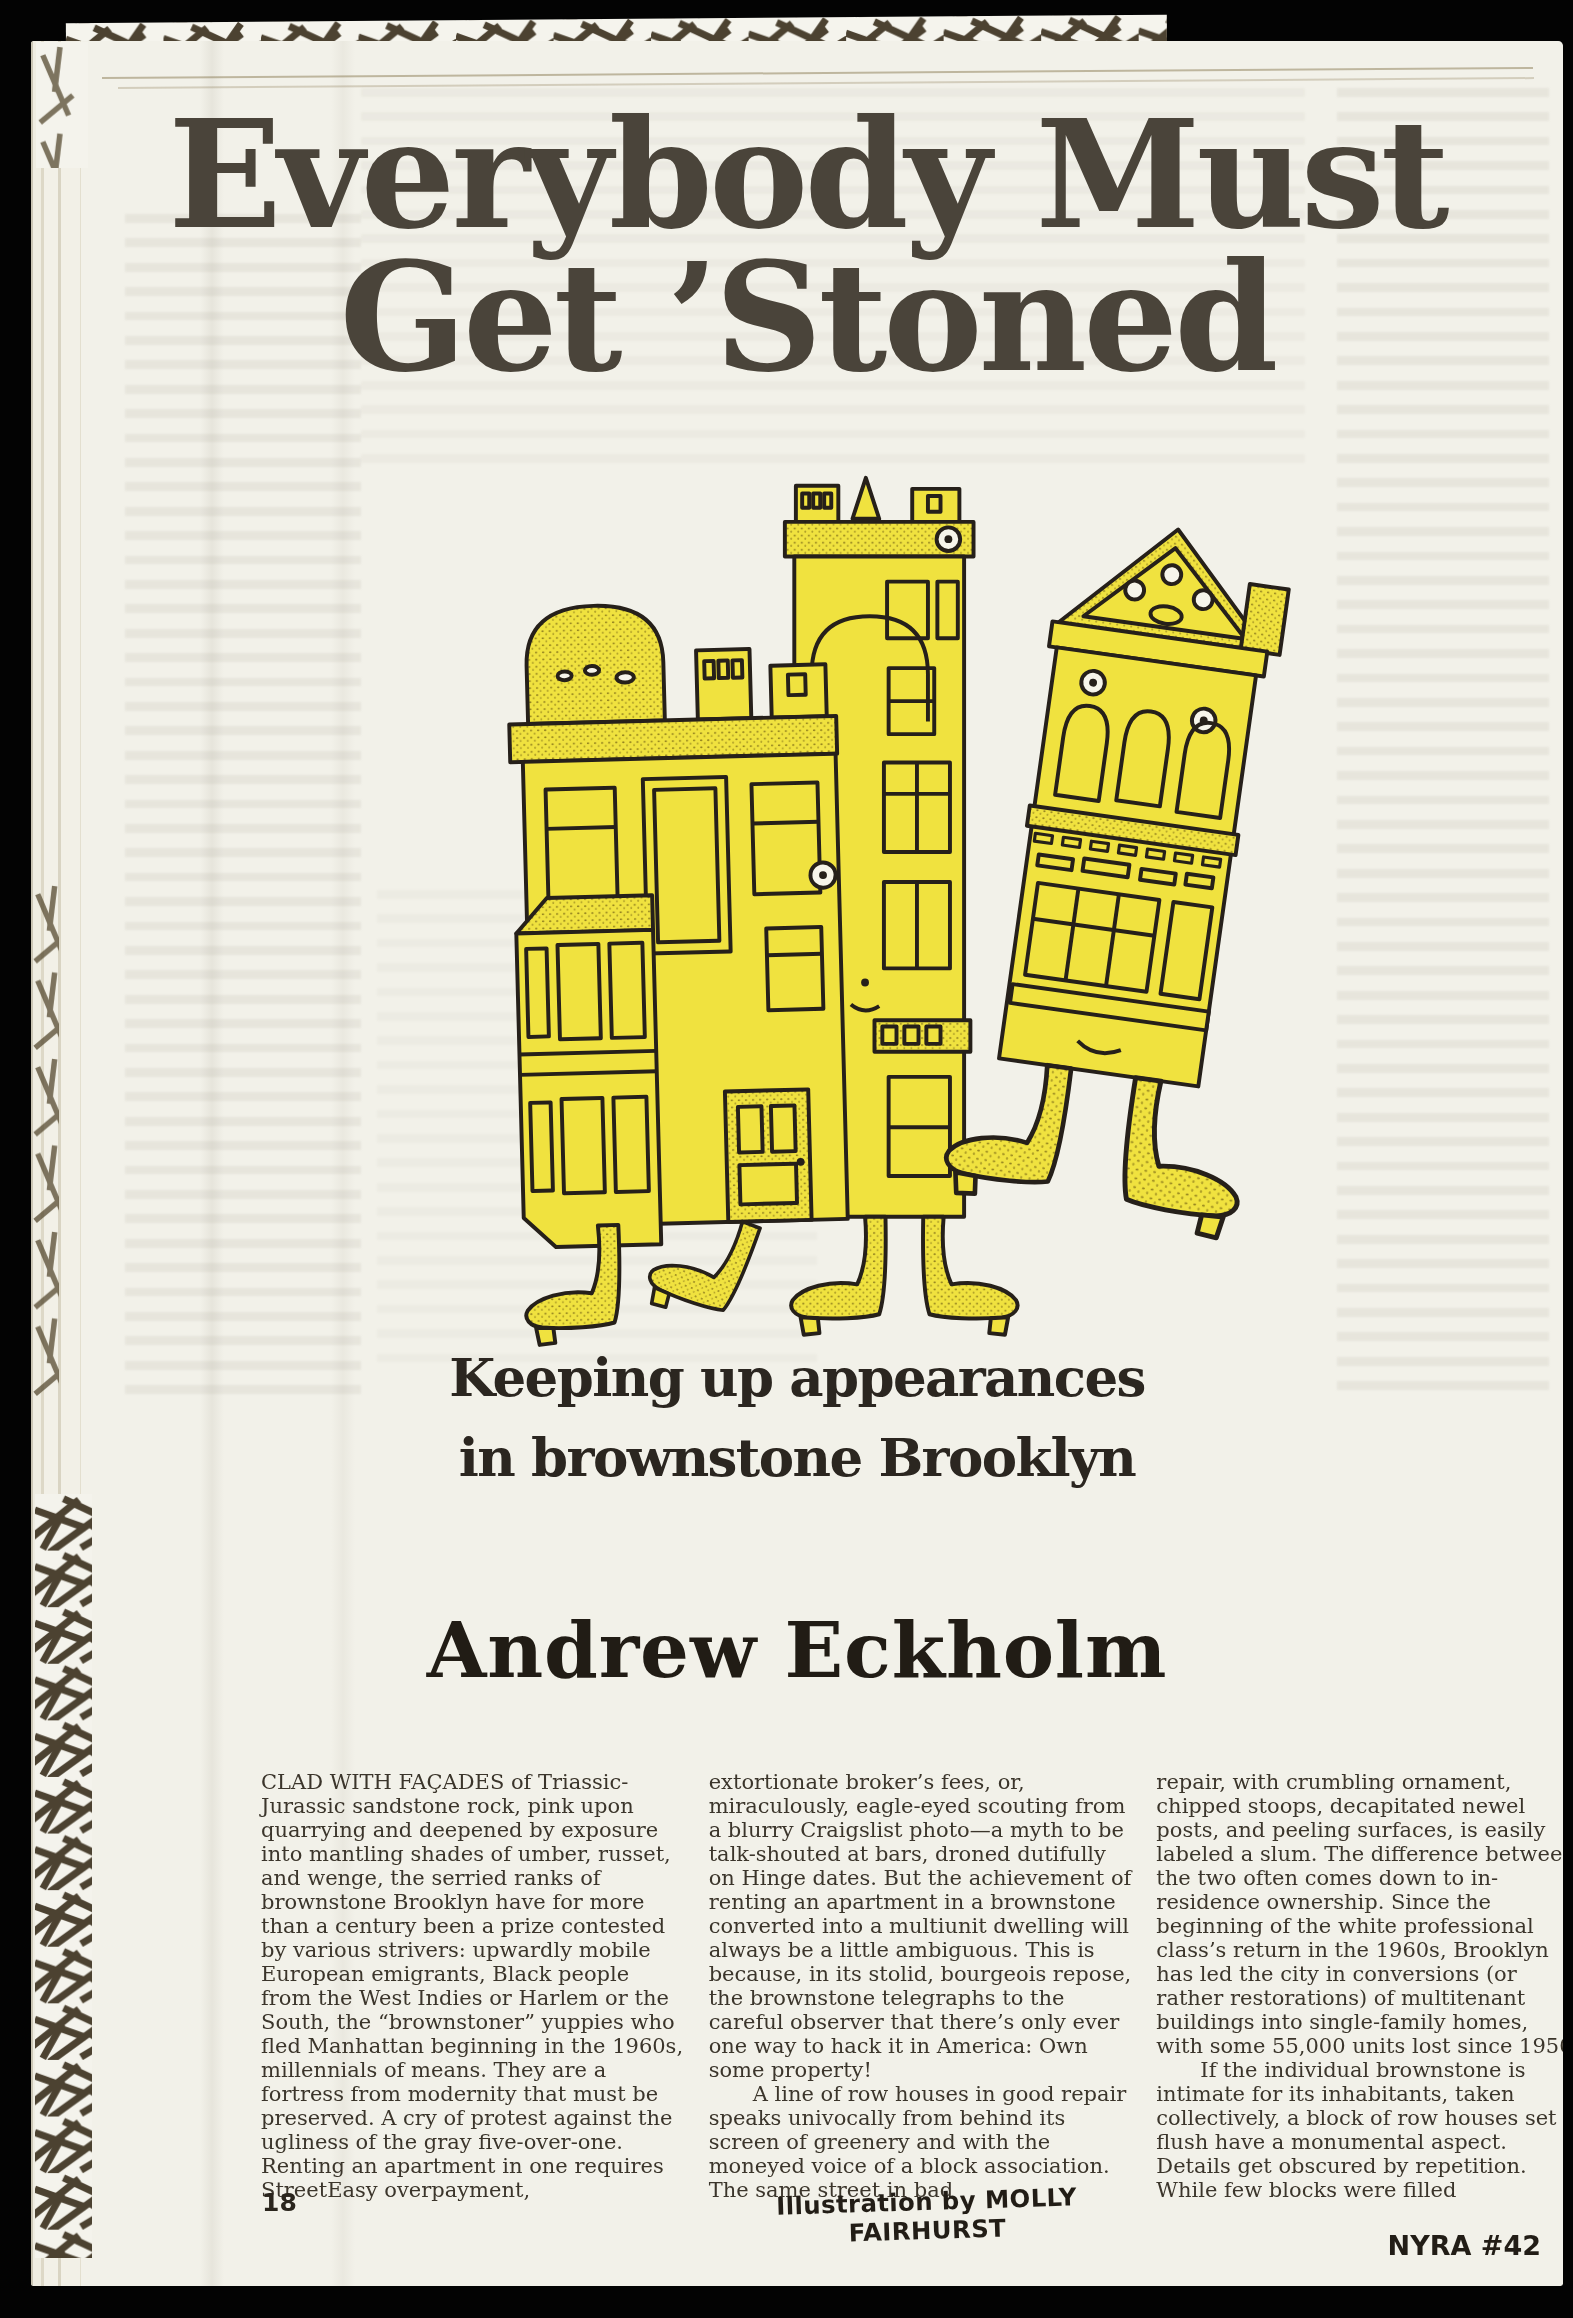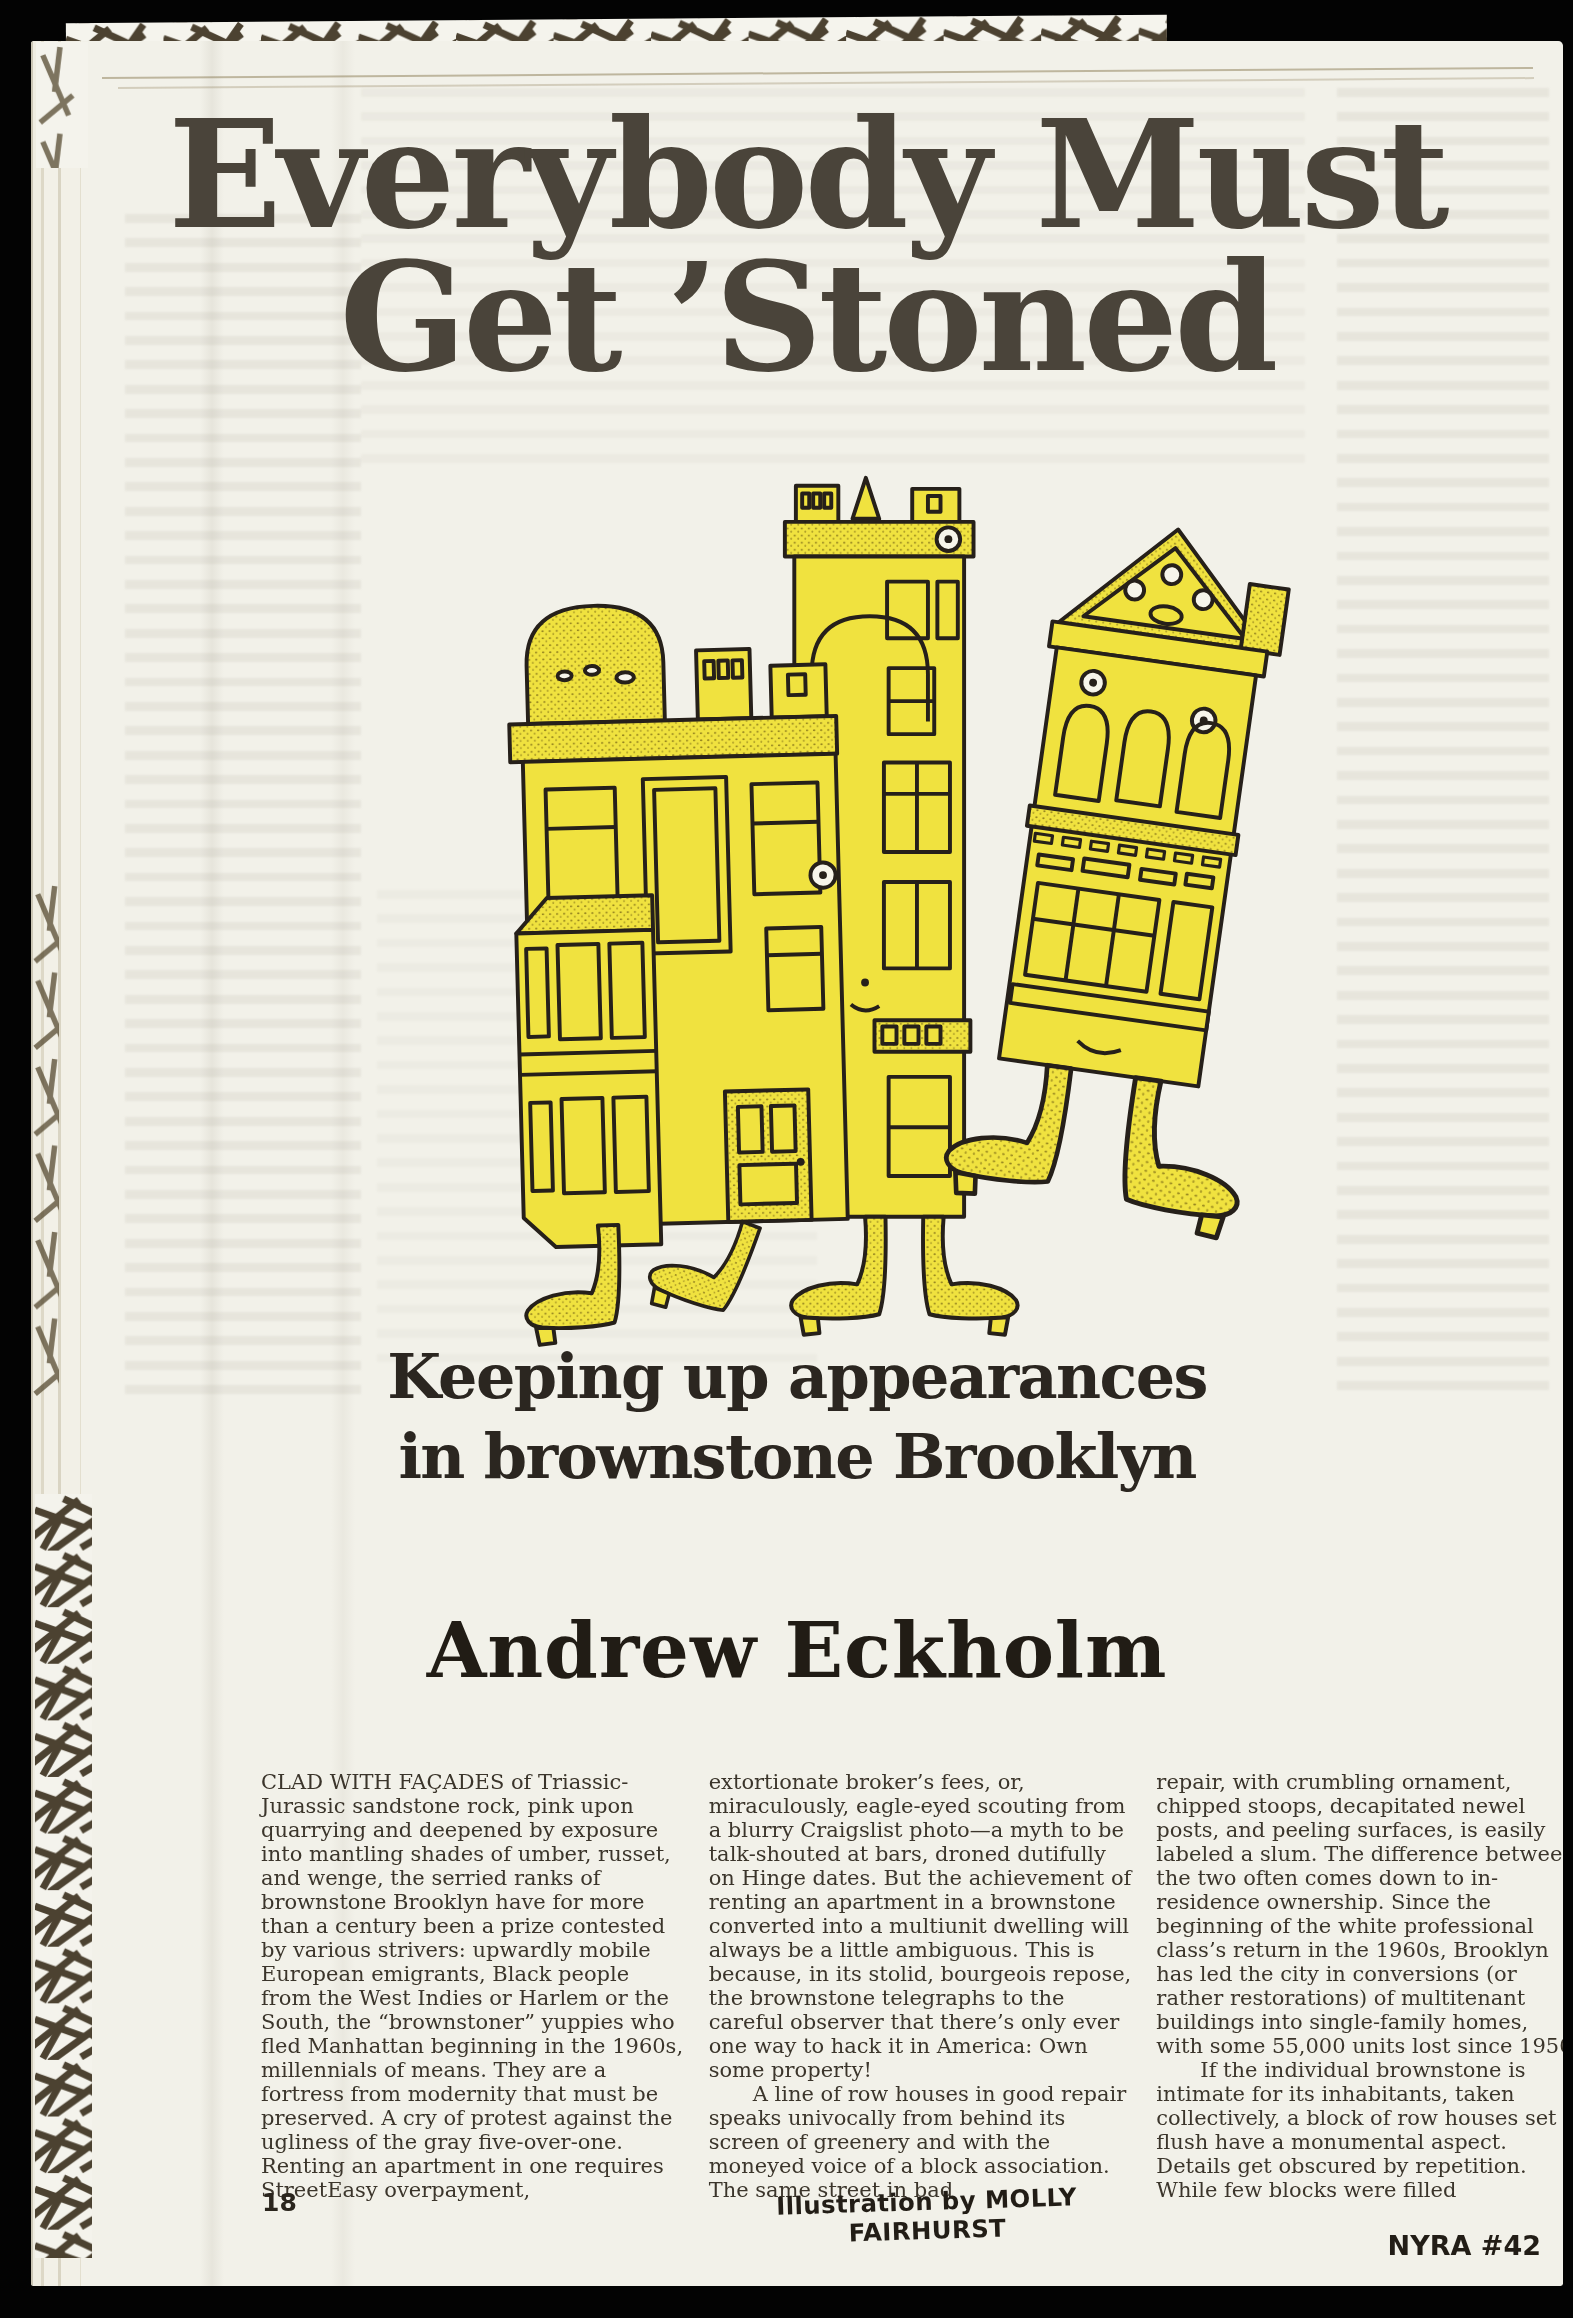--- a/index.html
+++ b/index.html
@@ -22,21 +22,21 @@
   .spine svg{display:block;width:100%;height:100%;}
   .ghost{position:absolute;filter:blur(1px);
          background:repeating-linear-gradient(180deg,rgba(122,112,92,.085) 0 8.7px,rgba(122,112,92,0) 8.7px 24.4px);}
   
   .title{position:absolute;left:0;width:100%;text-align:center;margin:10px;
          font-family:"DejaVu Serif","Liberation Serif",serif;font-weight:700;color:#4a443a;
          font-size:149px;line-height:143px;letter-spacing:-3.9px;}
   .title .l{display:block;}
   .subtitle{position:absolute;left:0;width:100%;text-align:center;margin:0;
             font-family:"DejaVu Serif","Liberation Serif",serif;font-weight:700;color:#2b2620;
-            font-size:62px;line-height:80px;letter-spacing:-1.6px;}
+            font-size:53px;line-height:80px;letter-spacing:-1.6px;}
   .author{position:absolute;left:0;width:100%;text-align:center;
           font-family:"DejaVu Serif","Liberation Serif",serif;font-weight:700;color:#211c15;
           font-size:77px;letter-spacing:0.8px;}
   .columns{position:absolute;left:230px;top:1729px;width:1320px;display:flex;gap:23px;}
   .col{width:425px;color:#3b352b;font-size:21px;line-height:24px;text-align:left;}
   .col p{margin:0;}
   .col p.indent{text-indent:44px;}
   .footer-no{position:absolute;left:231px;top:2147px;font-family:"DejaVu Sans","Liberation Sans",sans-serif;
              font-weight:700;font-size:25px;color:#2a251d;}
   .footer-credit{position:absolute;left:676px;top:2146px;width:440px;text-align:center;

